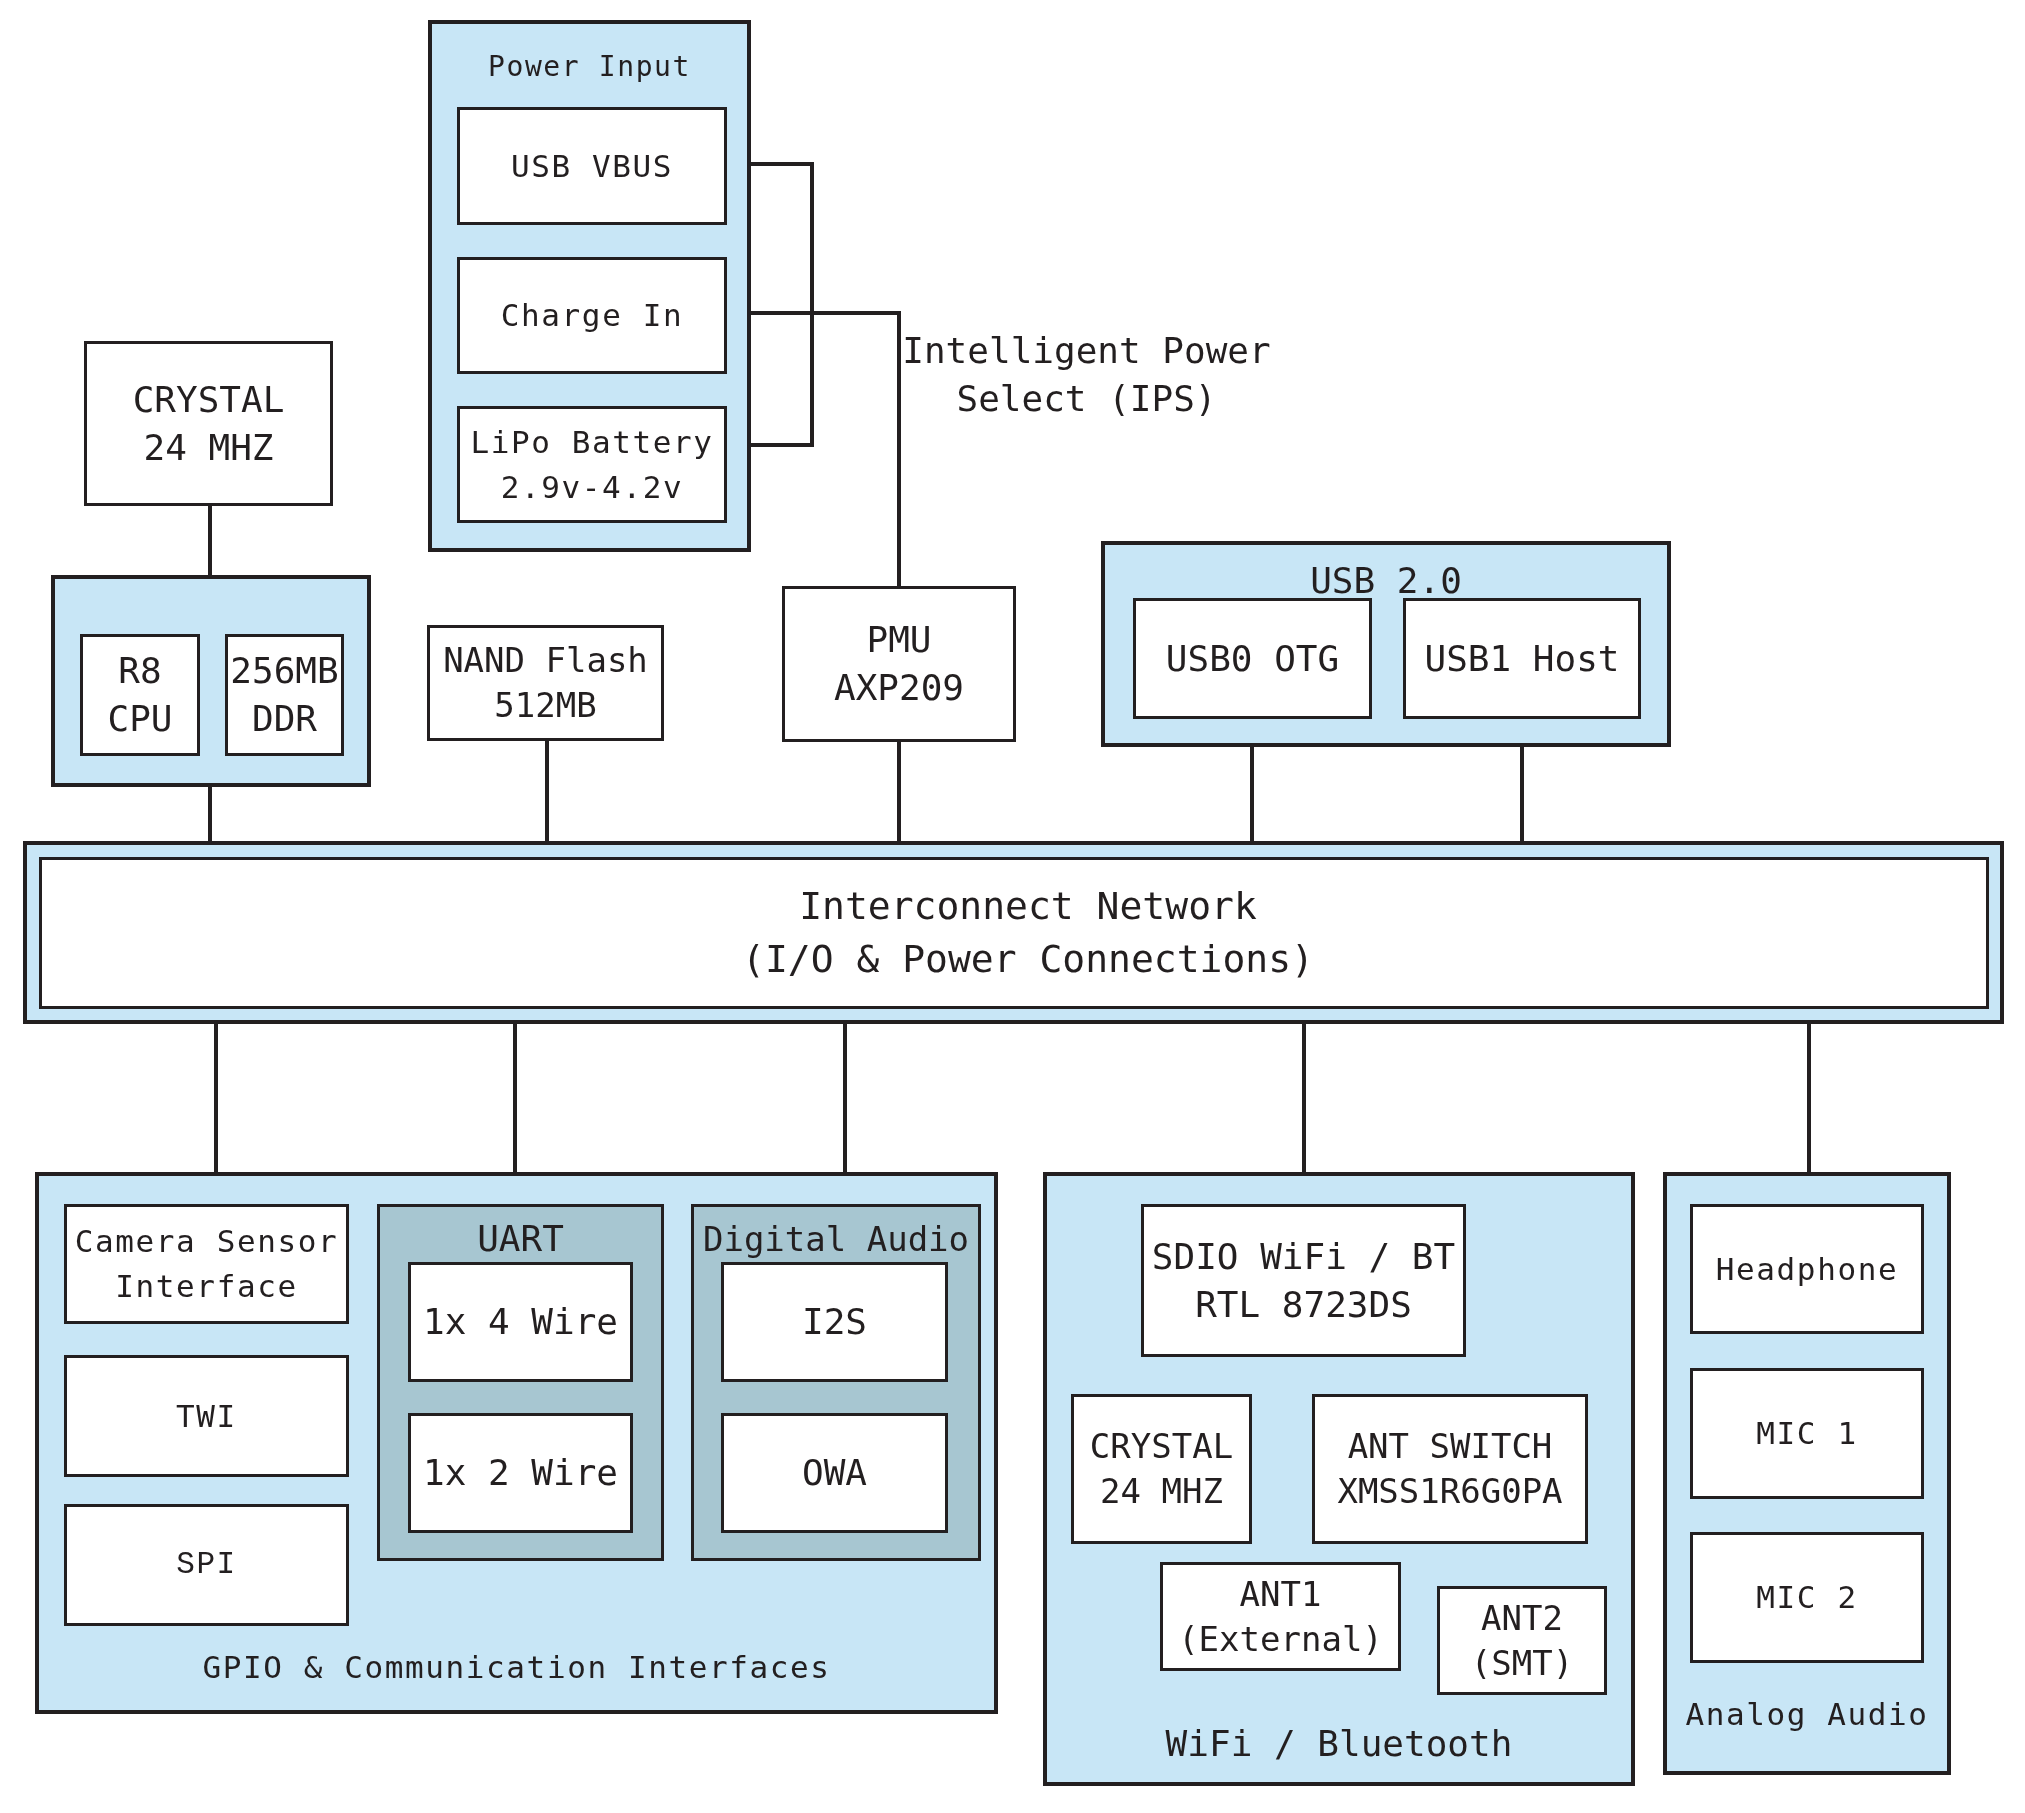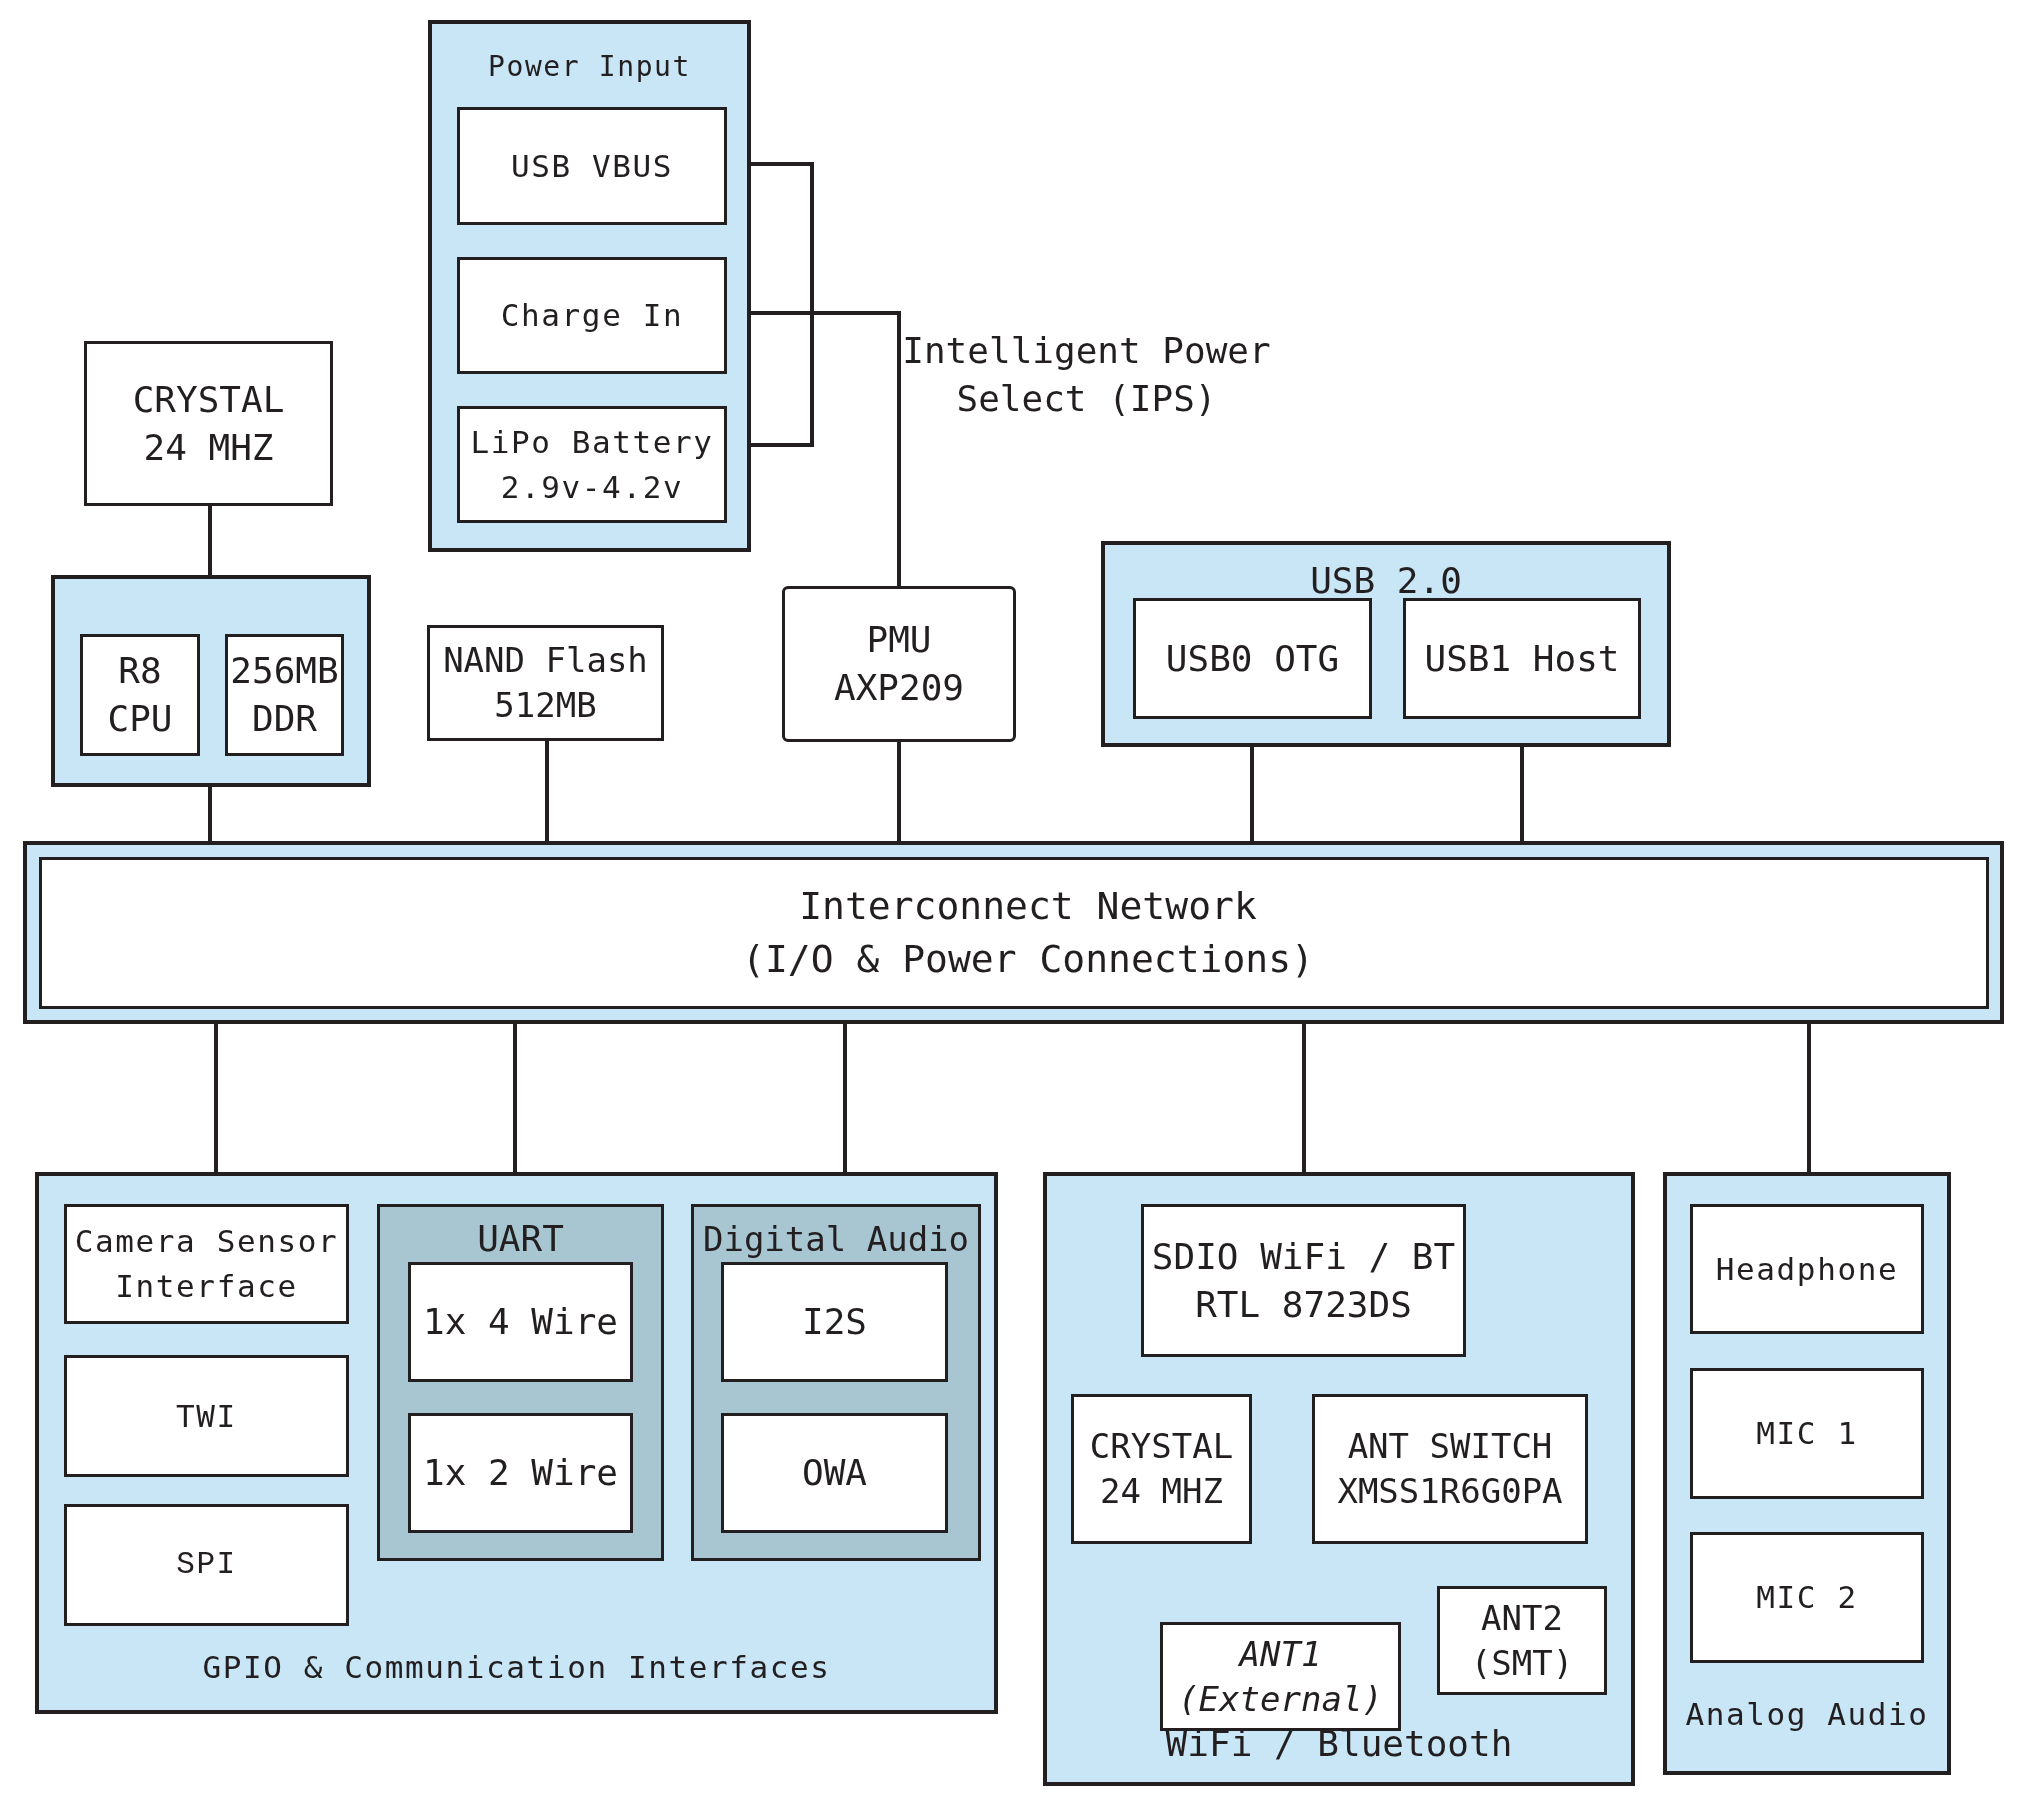--- a/index.html
+++ b/index.html
@@ -122,21 +122,21 @@
   <div class="box" style="left:225px;top:634px;width:119px;height:122px;">
     <span class="lbl">256MB
 DDR</span>
   </div>
 
   <div class="box" style="left:427px;top:625px;width:237px;height:116px;">
     <span class="lbl md">NAND Flash
 512MB</span>
   </div>
 
-  <div class="box" style="left:782px;top:586px;width:234px;height:156px;border-radius:6px;">
+  <div class="box" style="left:782px;top:586px;width:234px;height:156px;">
     <span class="lbl">PMU
 AXP209</span>
   </div>
 
   <div class="container" style="left:1101px;top:541px;width:570px;height:206px;"></div>
   <div class="titlebar lbl" style="left:1101px;top:557px;width:570px;">USB 2.0</div>
   <div class="box" style="left:1133px;top:598px;width:239px;height:121px;">
     <span class="lbl">USB0 OTG</span>
   </div>
   <div class="box" style="left:1403px;top:598px;width:238px;height:121px;">
@@ -187,21 +187,21 @@
 RTL 8723DS</span>
   </div>
   <div class="box" style="left:1071px;top:1394px;width:181px;height:150px;">
     <span class="lbl md">CRYSTAL
 24 MHZ</span>
   </div>
   <div class="box" style="left:1312px;top:1394px;width:276px;height:150px;">
     <span class="lbl md">ANT SWITCH
 XMSS1R6G0PA</span>
   </div>
-  <div class="box" style="left:1160px;top:1622px;width:241px;height:109px;font-style:italic;">
+  <div class="box" style="left:1160px;top:1562px;width:241px;height:109px;">
     <span class="lbl md">ANT1
 (External)</span>
   </div>
   <div class="box" style="left:1437px;top:1586px;width:170px;height:109px;">
     <span class="lbl md">ANT2
 (SMT)</span>
   </div>
   <div class="titlebar lbl" style="left:1043px;top:1720px;width:592px;">WiFi / Bluetooth</div>
 
   <div class="container" style="left:1663px;top:1172px;width:288px;height:603px;"></div>

